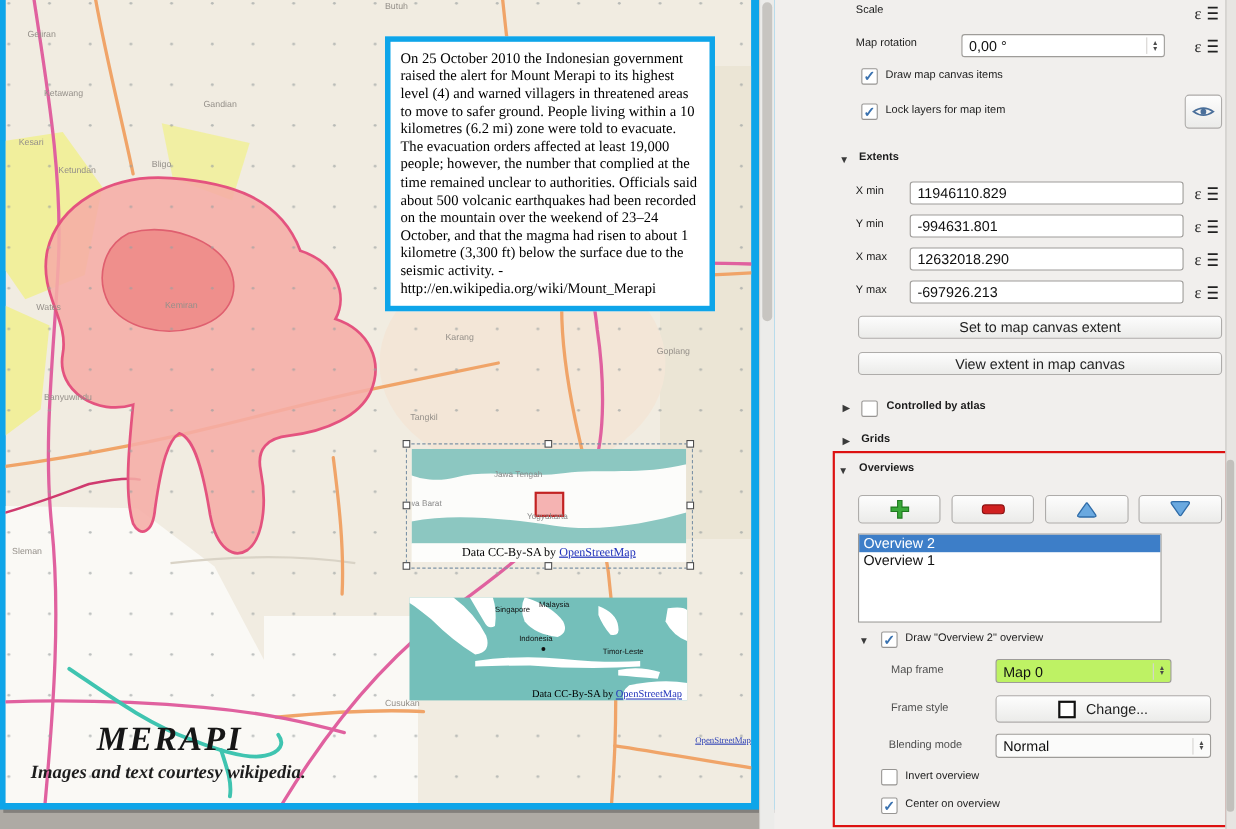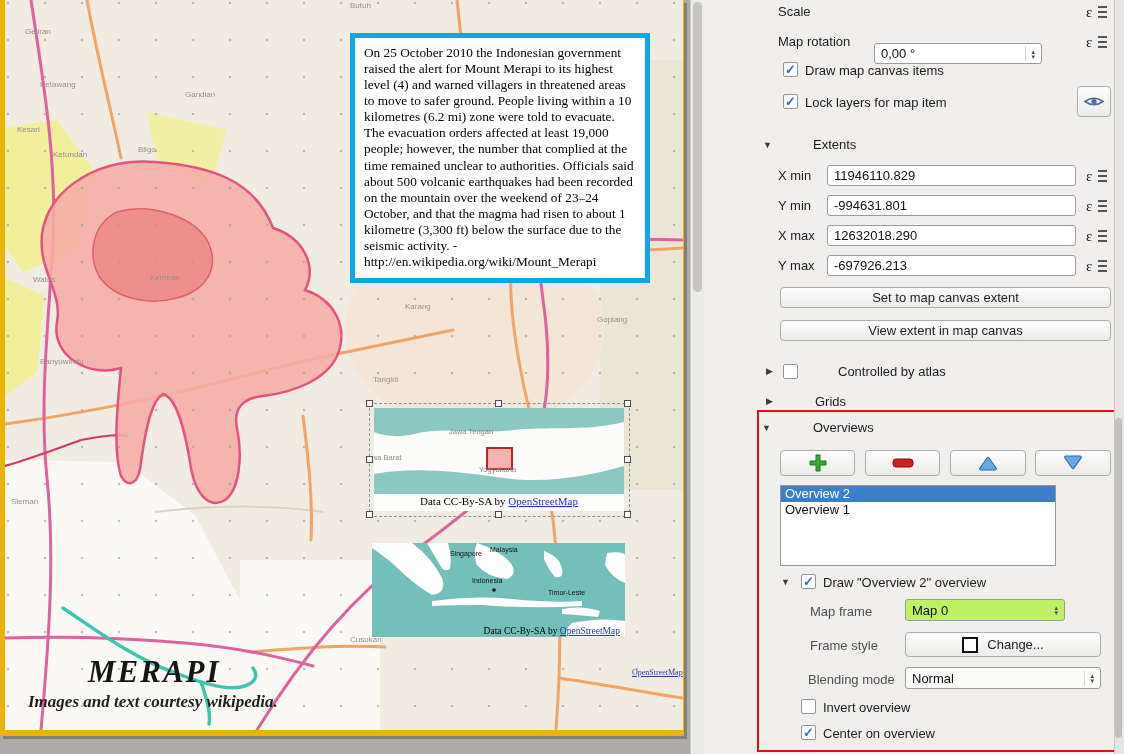--- a/index.html
+++ b/index.html
@@ -1,38 +1,38 @@
 <!DOCTYPE html>
 <html><head>
 <meta charset="utf-8">
 <style>
   html,body{margin:0;padding:0;background:#f1efec;font-family:"Liberation Sans",sans-serif;}
   .screen{position:relative;width:1124px;height:754px;overflow:hidden;background:#f1efed;}
   
   .canvas-area{position:absolute;left:0;top:0;width:690px;height:754px;background:#aeaaa4;}
-  .page{position:absolute;left:0;top:0;width:684px;height:736px;background:#eab308;box-shadow:3px 3px 0 rgba(80,78,75,.45);}
+  .page{position:absolute;left:0;top:0;width:684px;height:736px;background:#0ea5e9;box-shadow:3px 3px 0 rgba(80,78,75,.45);padding-left:28px;}
   .map-svg{position:absolute;left:5px;top:0;}
   .ml{font:8px "Liberation Sans",sans-serif;fill:#95908a;}
   .article-box{position:absolute;left:350px;top:33px;width:300px;box-sizing:border-box;background:#fff;border:5px solid #0ea5e9;
     padding:7px 9px 8px 9px;font:13.3px/1.21 "Liberation Serif",serif;color:#000;word-wrap:break-word;}
   .ov1{position:absolute;left:374px;top:408px;width:250px;height:103px;overflow:hidden;}
   .sel-rect{position:absolute;left:369px;top:403px;width:259px;height:112px;border:1px dashed #7d93a6;pointer-events:none;}
   .handle{position:absolute;width:7px;height:7px;background:#fff;border:1px solid #4c4c4c;box-sizing:border-box;}
   .ov2{position:absolute;left:372px;top:543px;width:253px;height:94px;overflow:hidden;}
   .merapi{position:absolute;left:88px;top:654px;font:italic bold 31px "Liberation Serif",serif;letter-spacing:2px;color:#161616;}
   .sub{position:absolute;left:28px;top:692px;font:italic bold 17px "Liberation Serif",serif;color:#1d1d1d;}
   .osm-sm{position:absolute;left:632px;top:668px;font:8px "Liberation Serif",serif;color:#2b3fb5;text-decoration:underline;}
   .mid-scroll{position:absolute;left:690px;top:0;width:14px;height:754px;background:#ececea;border-left:1px solid #cfcdc9;box-sizing:border-box;}
   .mid-thumb{position:absolute;left:2px;top:2px;width:9px;height:290px;background:#c7c5c1;border-radius:5px;}
   
   .panel{position:absolute;left:704px;top:0;width:410px;height:754px;background:#f1efed;}
   .rscroll{position:absolute;left:1114px;top:0;width:10px;height:754px;background:#e7e5e2;border-left:1px solid #c9c7c3;box-sizing:border-box;}
   .rthumb{position:absolute;left:1px;top:418px;width:7px;height:320px;background:#c2c0bc;border-radius:4px;}
-  .lbl{position:absolute;font-size:13px;color:#1c1c1c;white-space:nowrap;}
-  .lbl.bold{font-weight:normal;margin-left:32px;}
+  .lbl{position:absolute;font-size:10px;color:#1c1c1c;white-space:nowrap;}
+  .lbl.bold{font-weight:bold;}
   .lbl.gray{color:#4f4f4f;}
   .field{position:absolute;box-sizing:border-box;background:#fff;border:1px solid #9e9c99;border-radius:3px;display:flex;align-items:center;
     padding:0 6px;font-size:13px;color:#101010;height:21px;}
   .ftext{flex:1;overflow:hidden;white-space:nowrap;}
   .spincol{display:flex;flex-direction:column;align-items:center;justify-content:center;font-size:7px;line-height:5px;color:#4a4a4a;
     margin-left:5px;padding-left:5px;border-left:1px solid #d6d4d1;height:15px;}
   .ddbtn{position:absolute;width:28px;height:21px;display:flex;align-items:center;justify-content:center;cursor:pointer;}
   .btn{position:absolute;box-sizing:border-box;background:linear-gradient(#fdfdfd,#ebebe9);border:1px solid #aeacaa;border-radius:4px;
     display:flex;align-items:center;justify-content:center;font-size:13px;color:#222;}
   .cb{position:absolute;width:15px;height:15px;box-sizing:border-box;background:#fff;border:1px solid #979593;border-radius:2px;
@@ -192,21 +192,21 @@
 
     <div class="lbl" style="left:74px;top:4px">Scale</div>
     <div class="ddbtn" style="left:379px;top:1px">
       <svg width="22" height="18">
         <text x="0" y="14" font-size="15" font-family="Liberation Serif, serif" fill="#222">ε</text>
         <path d="M12 4h9M12 9h9M12 14h9" stroke="#222" stroke-width="1.6"></path>
       </svg>
     </div>
 
     <div class="lbl" style="left:74px;top:34px">Map rotation</div>
-    <div class="field" style="left:170px;top:43px;width:168px">
+    <div class="field" style="left:170px;top:31px;width:185px">
       <span class="ftext">0,00 °</span>
       <span class="spincol">
           <span>▴</span>
           <span>▾</span>
         </span>
     </div>
     <div class="ddbtn" style="left:379px;top:31px">
       <svg width="22" height="18">
         <text x="0" y="14" font-size="15" font-family="Liberation Serif, serif" fill="#222">ε</text>
         <path d="M12 4h9M12 9h9M12 14h9" stroke="#222" stroke-width="1.6"></path>

